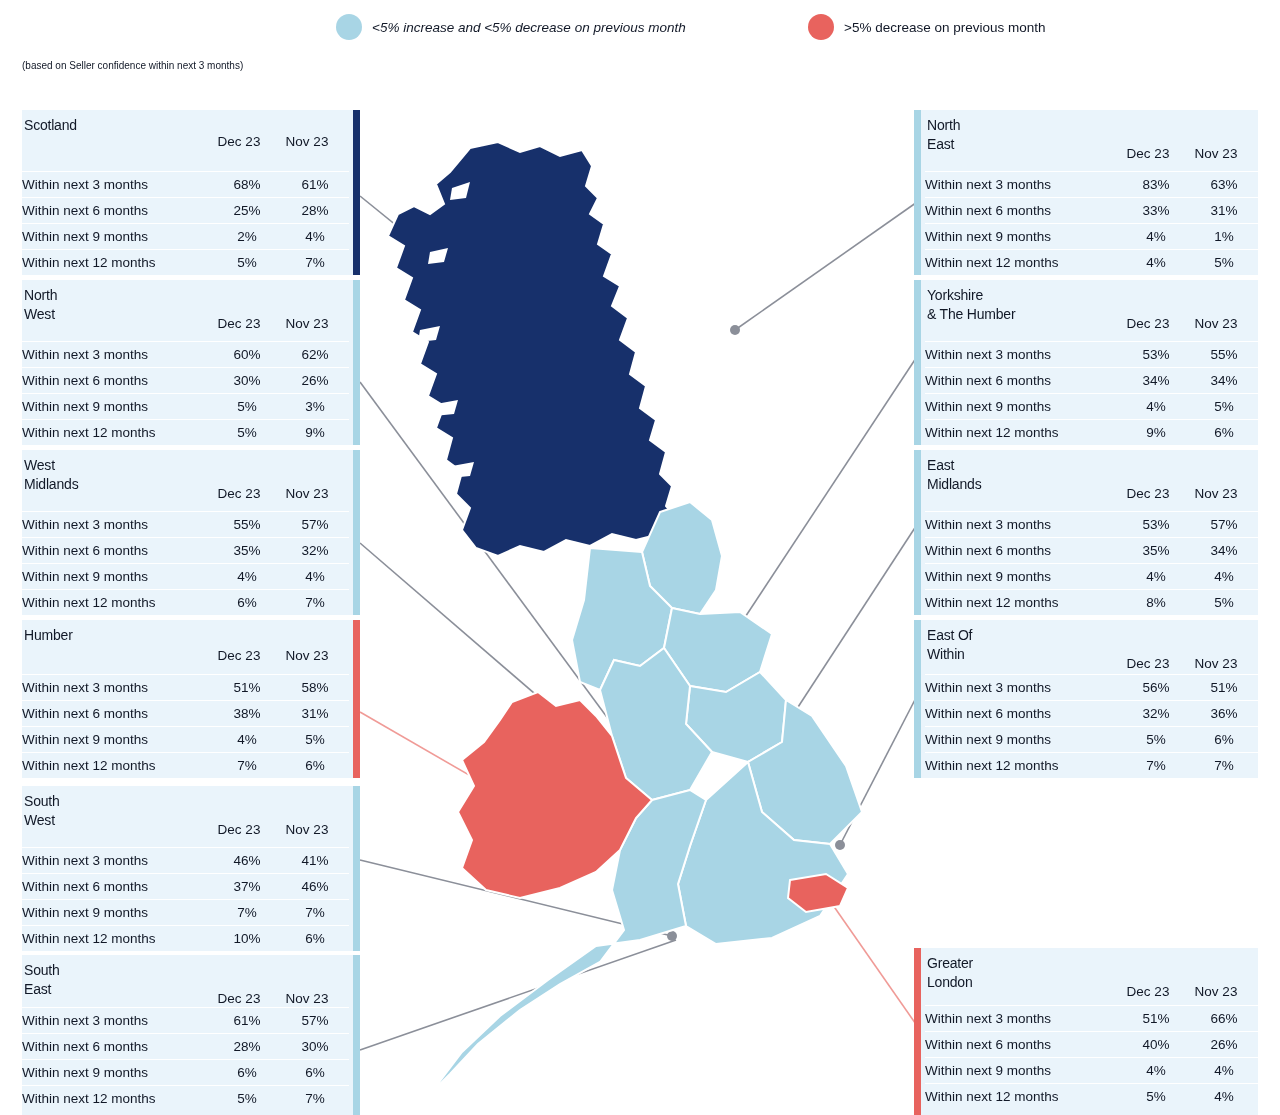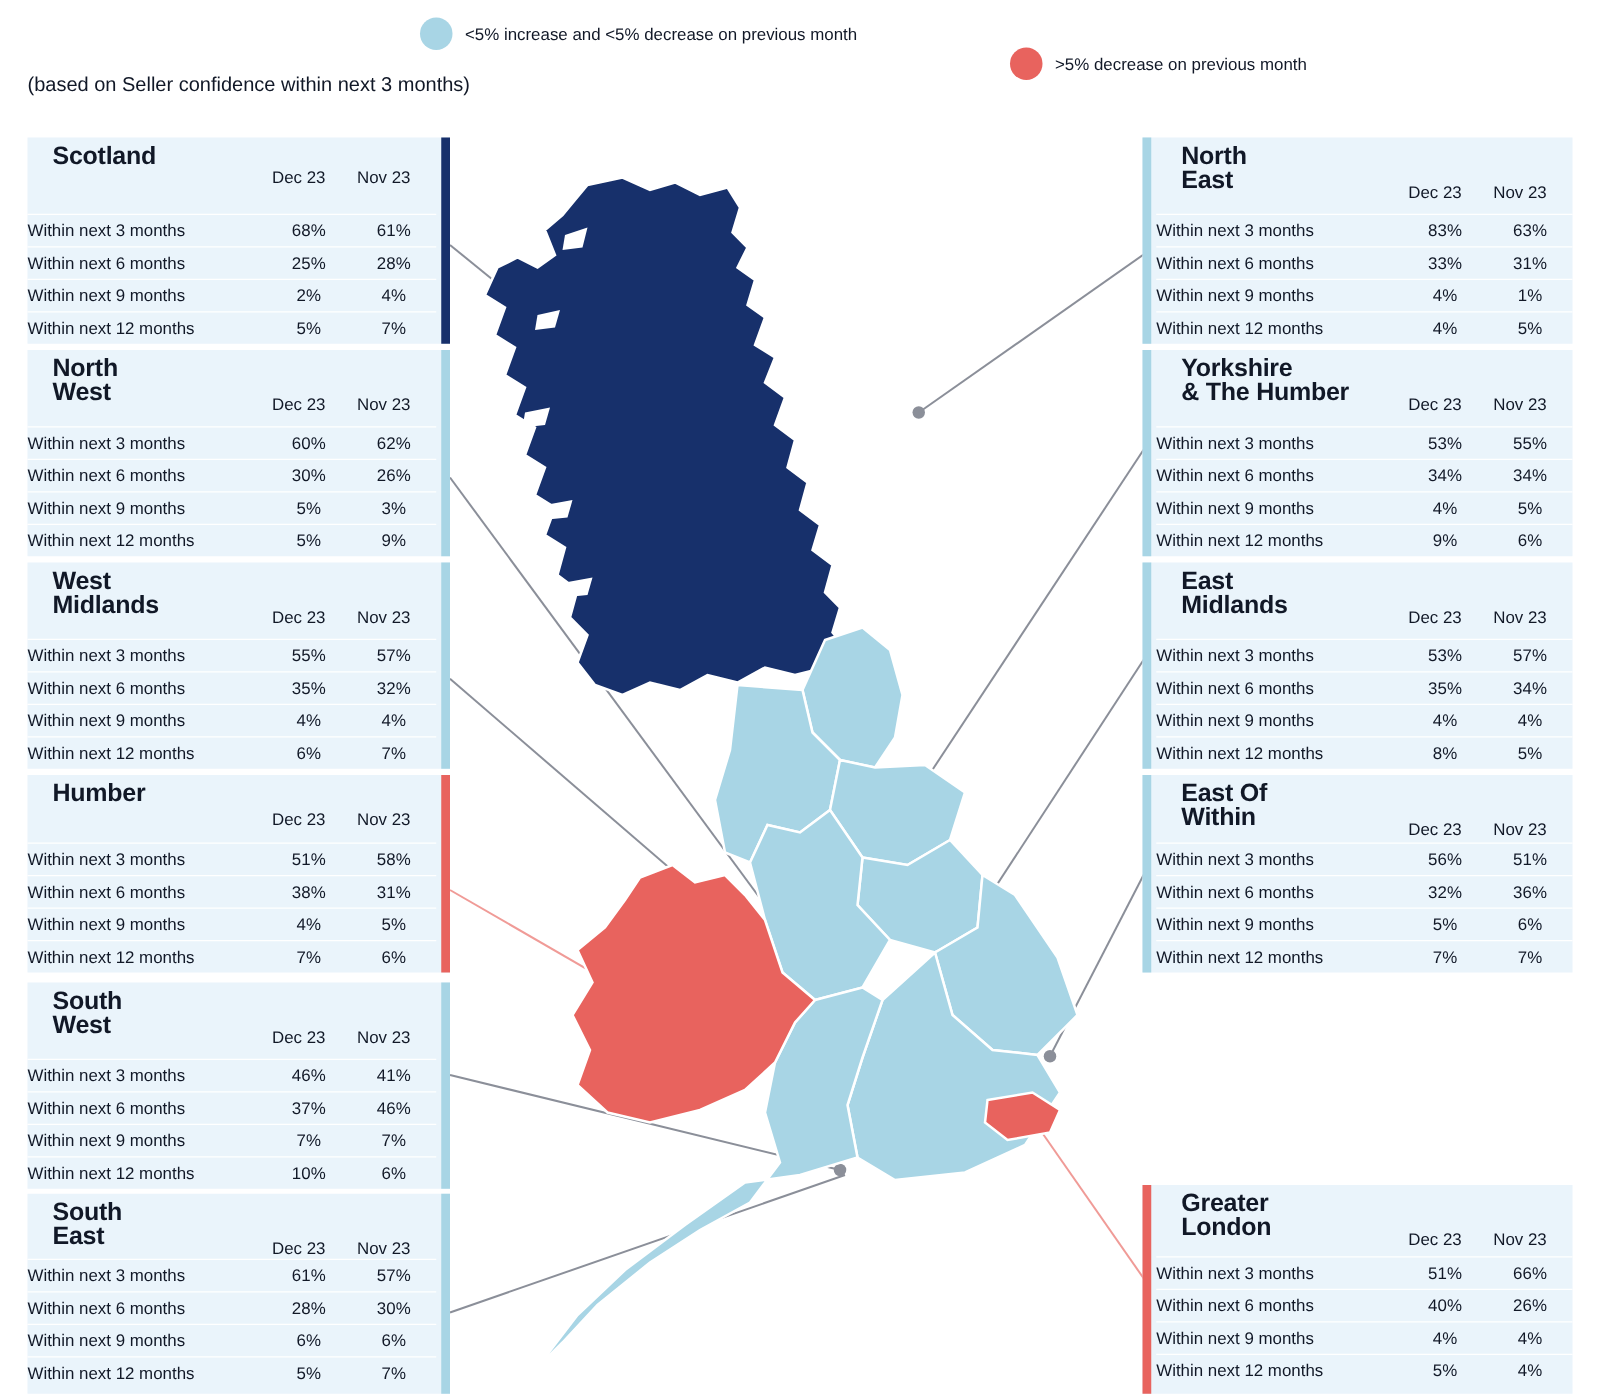--- a/index.html
+++ b/index.html
@@ -15,43 +15,43 @@
   
   .legend{
     position:absolute;top:14px;left:18px;width:1244px;height:32px;
   }
   .legend-item{
     position:absolute;display:flex;align-items:center;gap:10px;
   }
   .legend-dot{width:26px;height:26px;border-radius:50%;flex:none;}
   .legend-label{font-size:13.5px;color:#111827;white-space:nowrap;}
   .legend-note{
-    position:absolute;top:60px;left:22px;font-size:16px;color:#111827;
+    position:absolute;top:60px;left:22px;font-size:10px;color:#111827;
   }
 
   
   .panel{
     position:absolute;
     background:#eaf4fb;
     box-sizing:border-box;
   }
   .panel .bar{
     position:absolute;top:0;width:7px;height:100%;
   }
   .panel.left .bar{right:0;}
   .panel.right .bar{left:0;}
   .panel .inner{
     position:absolute;top:0;bottom:0;
   }
   .panel.left .inner{left:0;right:11px;}
   .panel.right .inner{left:11px;right:0;}
 
   .p-title{
-    position:absolute;left:20px;top:6px;
-    font-size:20px;font-weight:bold;line-height:19px;color:#111827;
+    position:absolute;left:2px;top:6px;
+    font-size:14px;font-weight:normal;line-height:19px;color:#111827;
     letter-spacing:-0.2px;
   }
   .p-cols{
     position:absolute;top:24px;right:8px;
     display:flex;gap:0px;
   }
   .p-col{
     width:68px;text-align:center;font-size:13.5px;color:#111827;
   }
   .rows{
@@ -71,25 +71,25 @@
   .rows .row:last-child{border-bottom:none;}
   #lines{
     position:absolute;left:0;top:0;width:1280px;height:1115px;
     pointer-events:none;
   }
 </style>
 </head>
 <body>
 
 <div class="legend">
-  <div class="legend-item" style="left:318px;top:0px;">
+  <div class="legend-item" style="left:318px;top:0px;font-style:italic;">
     <span class="legend-dot" style="background:#a8d5e5"></span>
     <span class="legend-label">&lt;5% increase and &lt;5% decrease on previous month</span>
   </div>
-  <div class="legend-item" style="left:790px;top:0px;margin-top:24px;">
+  <div class="legend-item" style="left:790px;top:0px;">
     <span class="legend-dot" style="background:#e8635e"></span>
     <span class="legend-label">&gt;5% decrease on previous month</span>
   </div>
 </div>
 <div class="legend-note">(based on Seller confidence within next 3 months)</div>
 
 <svg id="lines" viewBox="0 0 1280 1115">
 
   <g stroke="#8b8f99" stroke-width="1.6" fill="none">
     <line x1="360" y1="196" x2="519" y2="325"></line>

